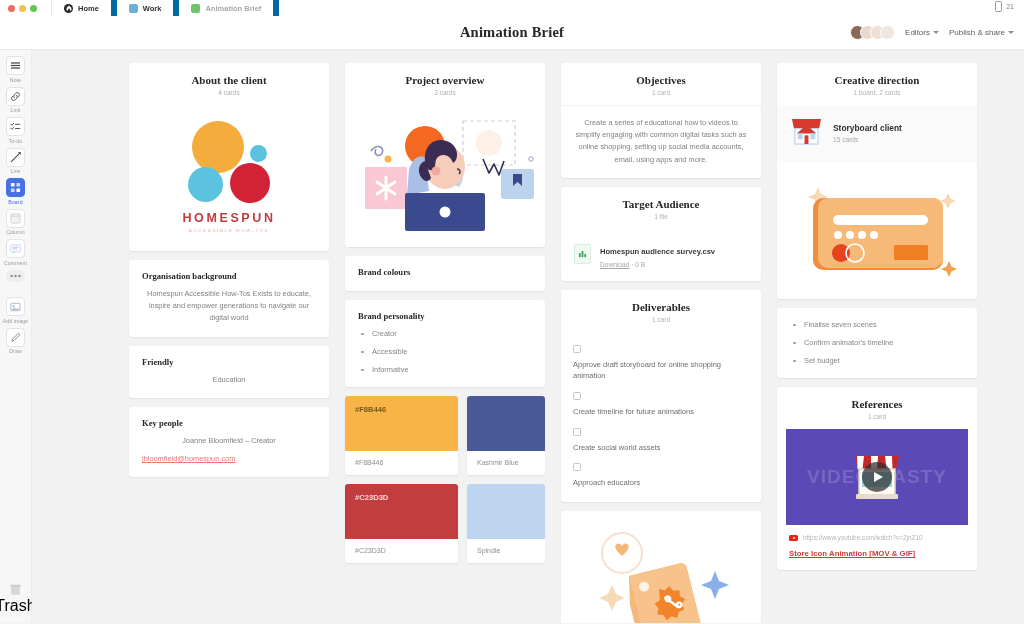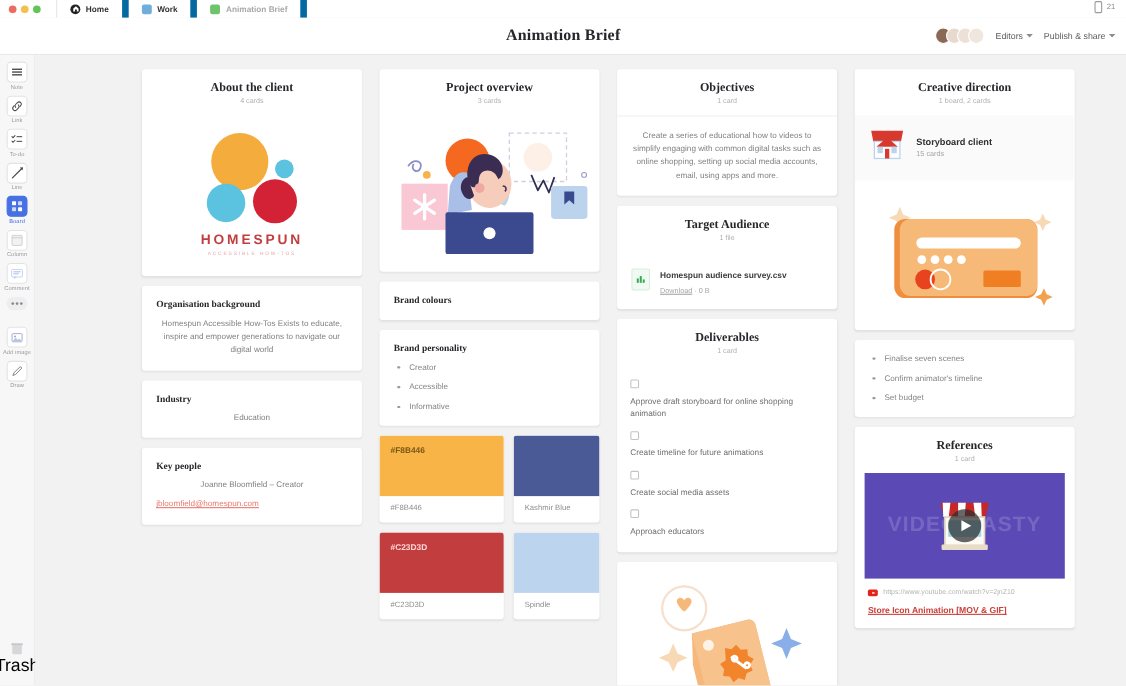--- a/index.html
+++ b/index.html
@@ -401,21 +401,21 @@
 
         <div class="card">
           <div class="sect noborder">
             <h4>Organisation background</h4>
             <p>Homespun Accessible How-Tos Exists to educate, inspire and empower generations to navigate our digital world</p>
           </div>
         </div>
 
         <div class="card">
           <div class="sect noborder">
-            <h4>Industry</h4>
+            <h4>Friendly</h4>
             <p>Education</p>
           </div>
         </div>
 
         <div class="card">
           <div class="sect noborder">
             <h4>Key people</h4>
             <p>Joanne Bloomfield – Creator</p>
             <a class="mail" href="#">jbloomfield@homespun.com</a>
           </div>
@@ -535,21 +535,21 @@
             <div class="check">
               <span class="cbox"></span>
               <span>Approve draft storyboard for online shopping animation</span>
             </div>
             <div class="check">
               <span class="cbox"></span>
               <span>Create timeline for future animations</span>
             </div>
             <div class="check">
               <span class="cbox"></span>
-              <span>Create social media assets</span>
+              <span>Create social world assets</span>
             </div>
             <div class="check">
               <span class="cbox"></span>
               <span>Approach educators</span>
             </div>
           </div>
         </div>
 
         <div class="card">
           <div class="illus-box" style="padding:14px 0 0;">

